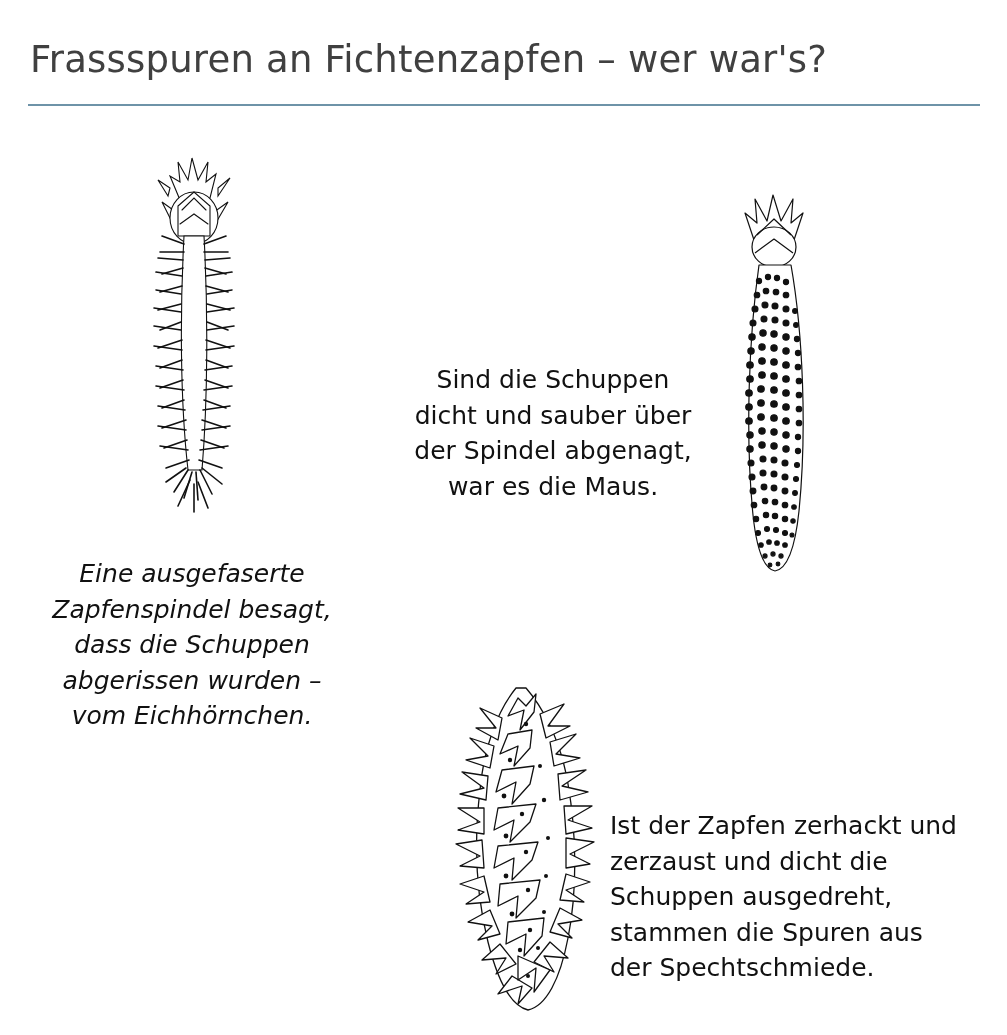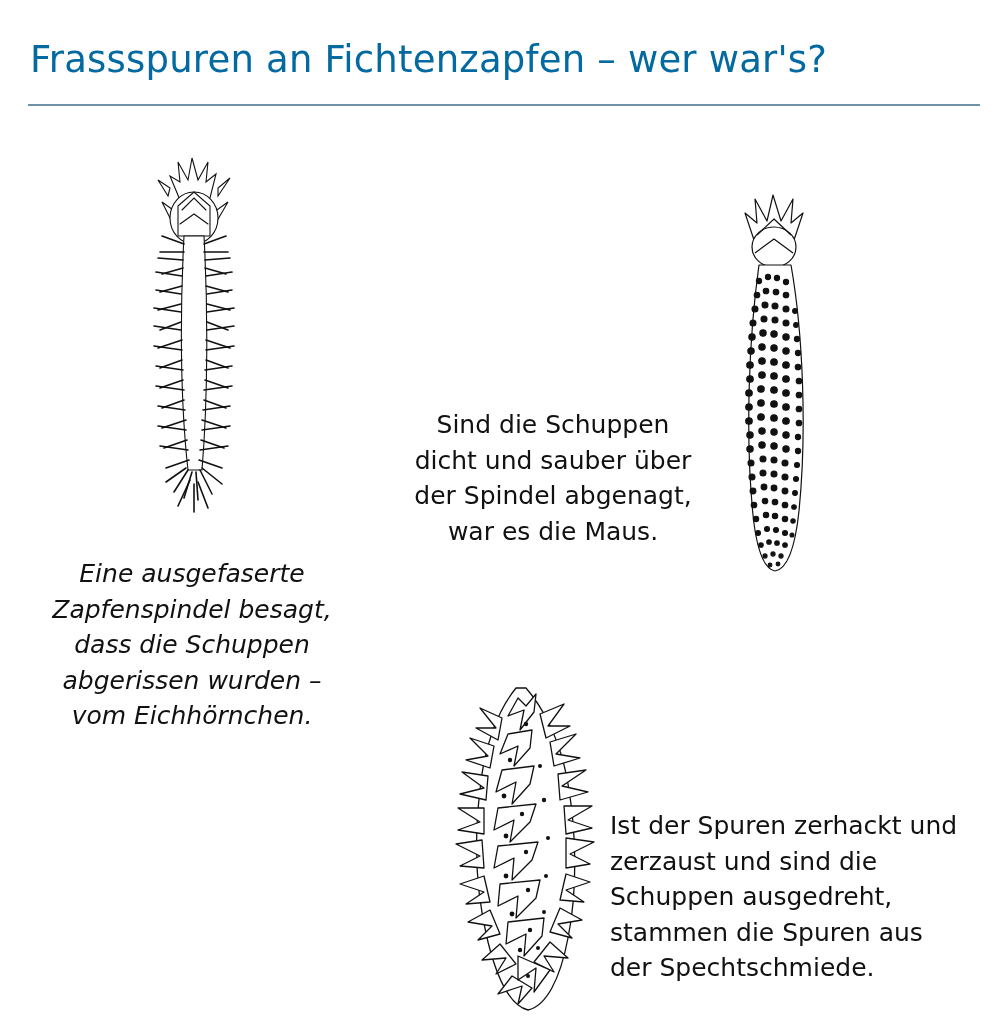--- a/index.html
+++ b/index.html
@@ -17,21 +17,21 @@
   }
 
   
   .slide-title {
     position: absolute;
     left: 30px;
     top: 38px;
     font-size: 37px;
     font-weight: 400;
     letter-spacing: 0.2px;
-    color: #0369a1;
+    color: #404040;
     white-space: nowrap;
   }
   .title-rule {
     position: absolute;
     left: 28px;
     top: 104px;
     width: 952px;
     height: 2px;
     background: #6e93a8;
   }
@@ -49,21 +49,20 @@
   #caption-squirrel {
     left: 44px;
     top: 556px;
     width: 296px;
     font-style: italic;
   }
   #caption-mouse {
     left: 412px;
     top: 362px;
     width: 282px;
-    margin-top: 45px;
   }
   #caption-woodpecker {
     left: 610px;
     top: 808px;
     width: 350px;
   }
 
   
   .cone {
     position: absolute;
@@ -344,13 +343,13 @@
           <circle cx="88" cy="296" r="2"></circle>
       </g>
     </g>
   </svg>
 </div>
 
 <div class="caption center" id="caption-squirrel">Eine ausgefaserte Zapfenspindel besagt, dass die Schuppen abgerissen wurden – vom Eichhörnchen.</div>
 
 <div class="caption center" id="caption-mouse">Sind die Schuppen dicht und sauber über der Spindel abgenagt, war es die Maus.</div>
 
-<div class="caption left" id="caption-woodpecker">Ist der Spuren zerhackt und zerzaust und sind die Schuppen ausgedreht, stammen die Spuren aus der Spechtschmiede.</div>
+<div class="caption left" id="caption-woodpecker">Ist der Zapfen zerhackt und zerzaust und dicht die Schuppen ausgedreht, stammen die Spuren aus der Spechtschmiede.</div>
 
 </body></html>

